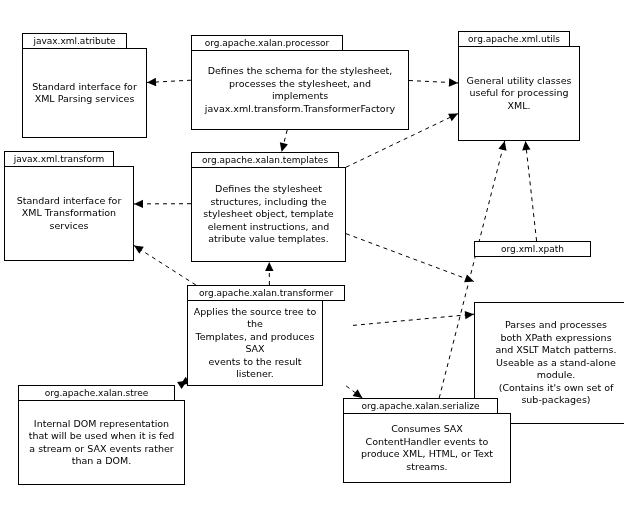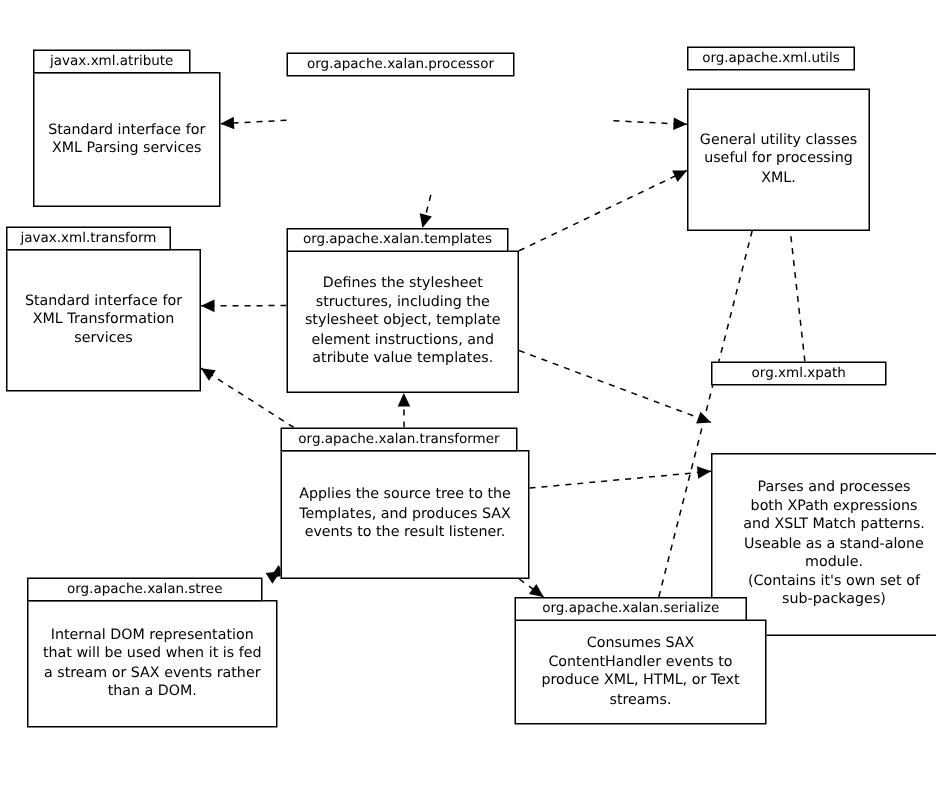--- a/index.html
+++ b/index.html
@@ -100,24 +100,27 @@
       </g>
     </svg>
 <div class="pkg" style="left: 22px; top: 33px; width: 125px; height: 105px;">
       <div class="tab" style="width: 105px;">javax.xml.atribute</div>
       <div class="body" style="width: 125px; height: 90px;">
         <span>Standard interface for<br>XML Parsing services</span>
       </div>
     </div>
     <div class="pkg" style="left: 191px; top: 35px; width: 218px; height: 95px;">
       <div class="tab" style="width: 152px;">org.apache.xalan.processor</div>
+      <div class="body" style="width: 218px; height: 80px;">
+        <span>Defines the schema for the stylesheet,<br>processes the stylesheet, and<br>implements<br>javax.xml.transform.TransformerFactory</span>
+      </div>
     </div>
     <div class="pkg" style="left: 458px; top: 31px; width: 122px; height: 110px;">
       <div class="tab" style="width: 112px;">org.apache.xml.utils</div>
-      <div class="body" style="width: 122px; height: 95px; margin-top: 13px;">
+      <div class="body" style="width: 122px; height: 95px;">
         <span>General utility classes<br>useful for processing<br>XML.</span>
       </div>
     </div>
     <div class="pkg" style="left: 4px; top: 151px; width: 130px; height: 110px;">
       <div class="tab" style="width: 110px;">javax.xml.transform</div>
       <div class="body" style="width: 130px; height: 95px;">
         <span>Standard interface for<br>XML Transformation<br>services</span>
       </div>
     </div>
     <div class="pkg" style="left: 191px; top: 152px; width: 155px; height: 110px;">
@@ -127,21 +130,21 @@
       </div>
     </div>
     <div class="pkg" style="left: 474px; top: 241px; width: 140px; height: 137px;">
       <div class="tab" style="width: 117px;">org.xml.xpath</div>
       <div class="body" style="width: 164px; height: 122px; margin-top: 46px;">
         <span>Parses and processes<br>both XPath expressions<br>and XSLT Match patterns.<br>Useable as a stand-alone<br>module.<br>(Contains it's own set of<br>sub-packages)</span>
       </div>
     </div>
     <div class="pkg" style="left: 187px; top: 285px; width: 166px; height: 101px;">
       <div class="tab" style="width: 158px;">org.apache.xalan.transformer</div>
-      <div class="body" style="width: 166px; height: 86px;">
+      <div class="body" style="width: 136px; height: 86px;">
         <span>Applies the source tree to the<br>Templates, and produces SAX<br>events to the result listener.</span>
       </div>
     </div>
     <div class="pkg" style="left: 18px; top: 385px; width: 167px; height: 84px;">
       <div class="tab" style="width: 157px;">org.apache.xalan.stree</div>
       <div class="body" style="width: 167px; height: 85px;">
         <span>Internal DOM representation<br>that will be used when it is fed<br>a stream or SAX events rather<br>than a DOM.</span>
       </div>
     </div>
     <div class="pkg" style="left: 343px; top: 398px; width: 168px; height: 98px;">

